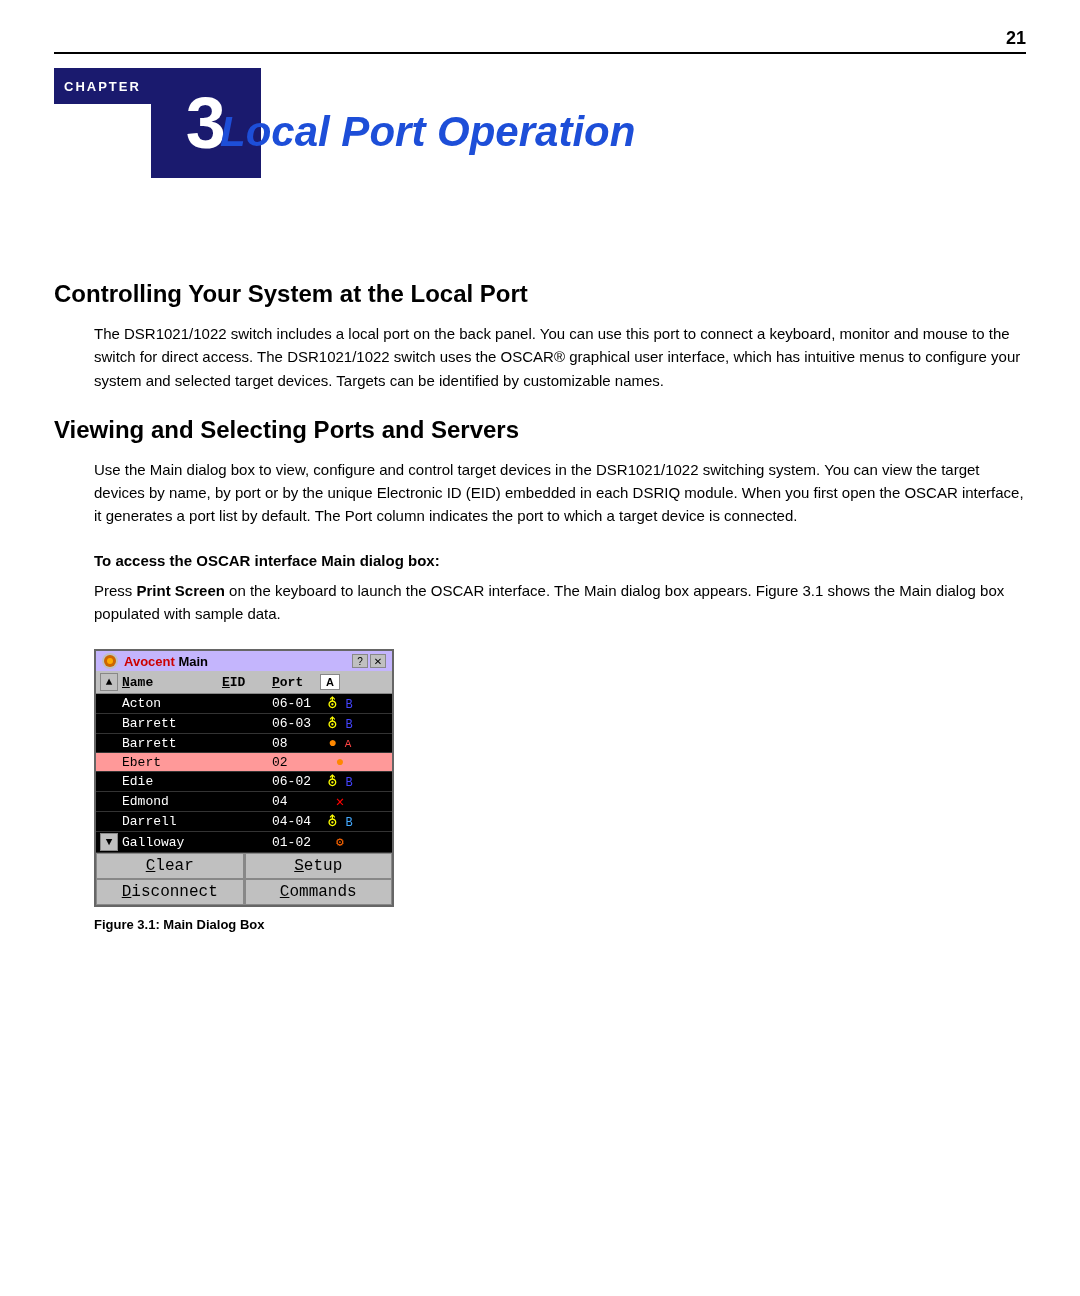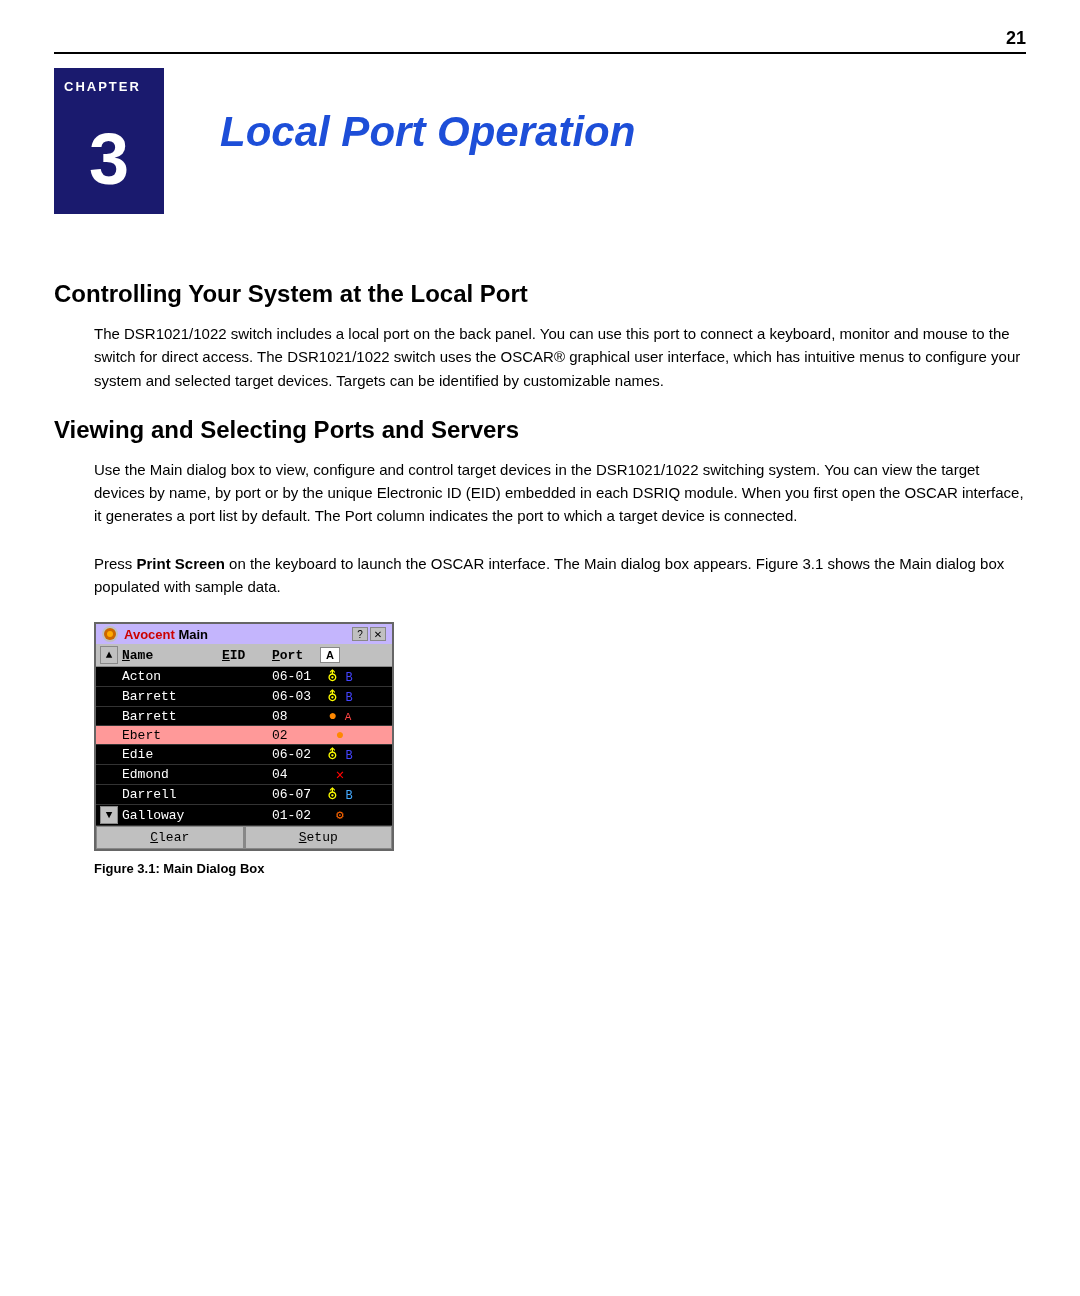--- a/index.html
+++ b/index.html
@@ -61,21 +61,21 @@
       width: 110px;
       height: 110px;
       display: flex;
       align-items: center;
       justify-content: center;
       margin-top: 0;
     }
 
     .chapter-left {
       display: flex;
-      flex-direction: column;
+      flex-direction: row;
     }
 
     .chapter-title {
       position: absolute;
       top: 108px;
       left: 220px;
       font-size: 42px;
       font-style: italic;
       font-weight: bold;
       font-family: Arial, sans-serif;
@@ -241,21 +241,21 @@
       display: flex;
       width: 100%;
     }
 
     .footer-btn {
       flex: 1;
       background: #c0c0c0;
       border: 1px solid #888;
       text-align: center;
       padding: 3px 0;
-      font-size: 13px;
+      font-size: 16px;
       font-family: 'Courier New', Courier, monospace;
       cursor: pointer;
       color: #000;
     }
 
     .footer-btn-underline {
       text-decoration: underline;
     }
 
     .footer-divider {
@@ -335,20 +335,21 @@
 
 <div class="content-area">
 
   <div class="section-heading">Controlling Your System at the Local Port</div>
   <div class="body-text" style="margin-left:40px;">The DSR1021/1022 switch includes a local port on the back panel. You can use this port to connect a keyboard, monitor and mouse to the switch for direct access. The DSR1021/1022 switch uses the OSCAR® graphical user interface, which has intuitive menus to configure your system and selected target devices. Targets can be identified by customizable names.</div>
 
   <div class="section2">
     <div class="section-heading">Viewing and Selecting Ports and Servers</div>
     <div class="body-text" style="margin-left:40px;">Use the Main dialog box to view, configure and control target devices in the DSR1021/1022 switching system. You can view the target devices by name, by port or by the unique Electronic ID (EID) embedded in each DSRIQ module. When you first open the OSCAR interface, it generates a port list by default. The Port column indicates the port to which a target device is connected.</div>
 
+    <div class="subheading" style="margin-left:40px;">To access the OSCAR interface Main dialog box:</div>
 
     <div class="body-text" style="margin-left:40px;">
       <span>Press </span><span class="bold">Print Screen</span><span> on the keyboard to launch the OSCAR interface. The Main dialog box appears. Figure 3.1 shows the Main dialog box populated with sample data.</span>
     </div>
 
     <div class="dialog-container" style="margin-left:40px;">
       <div class="dialog-box">
 
         
         <div class="dialog-titlebar">
@@ -422,40 +423,45 @@
           <div class="col-sort"></div>
           <div class="col-name">Edmond</div>
           <div class="col-eid"></div>
           <div class="col-port">04</div>
           <div class="col-icon"><span class="status-icon icon-x" style="color:#ff0000; font-size:14px; font-weight:bold;">✕</span></div>
         </div>
         <div class="dialog-row">
           <div class="col-sort"></div>
           <div class="col-name">Darrell</div>
           <div class="col-eid"></div>
-          <div class="col-port">06-07</div>
+          <div class="col-port">04-04</div>
           <div class="col-icon"><span class="status-icon icon-network">⛢</span> <span class="b-label" style="color:#44aaff;">B</span></div>
         </div>
         <div class="dialog-row">
           <div class="col-sort">
             <div class="dialog-scroll-btn">▼</div>
           </div>
           <div class="col-name">Galloway</div>
           <div class="col-eid"></div>
           <div class="col-port">01-02</div>
           <div class="col-icon"><span style="color:#ff6600; font-size:13px;">⚙</span></div>
         </div>
 
         
         <div class="dialog-footer-row">
           <div class="footer-btn"><span class="footer-btn-underline">C</span>lear</div>
           <div class="footer-divider"></div>
           <div class="footer-btn"><span class="footer-btn-underline">S</span>etup</div>
         </div>
         
+        <div class="dialog-footer-row">
+          <div class="footer-btn"><span class="footer-btn-underline">D</span>isconnect</div>
+          <div class="footer-divider"></div>
+          <div class="footer-btn"><span class="footer-btn-underline">C</span>ommands</div>
+        </div>
 
       </div>
 
       
       <div class="figure-caption">Figure 3.1: Main Dialog Box</div>
     </div>
 
   </div>
 
 </div>

